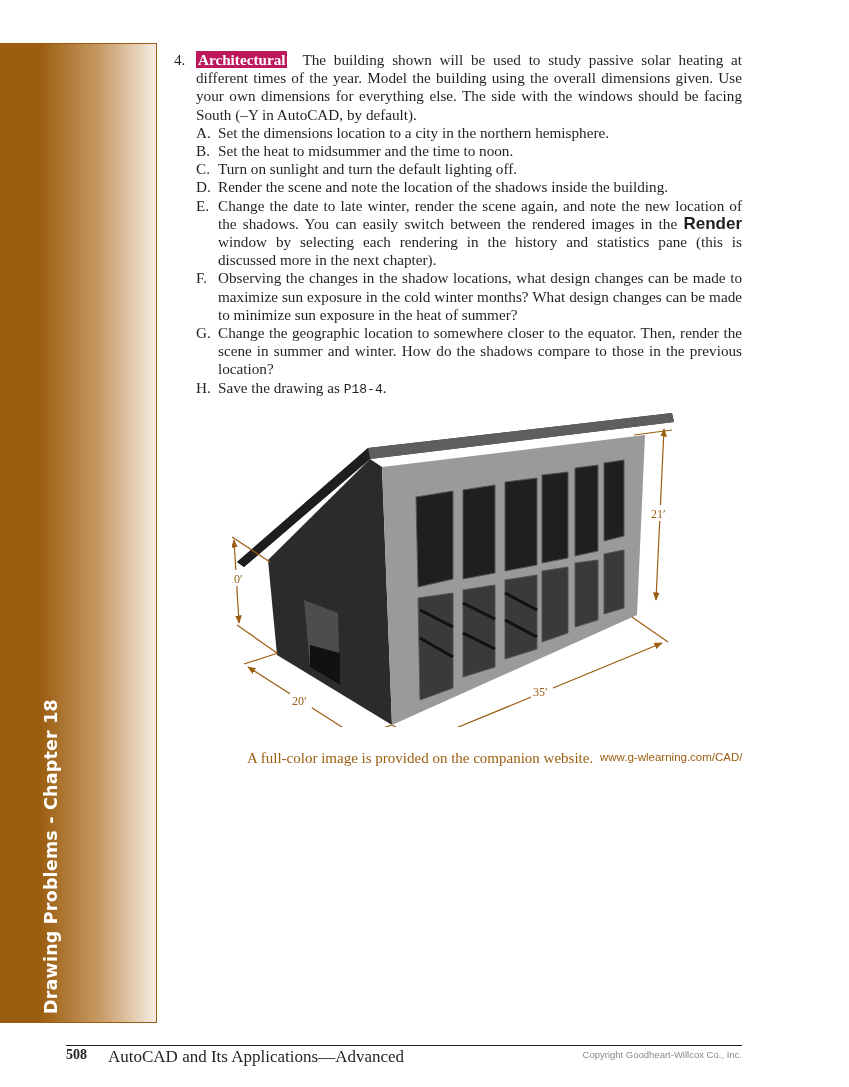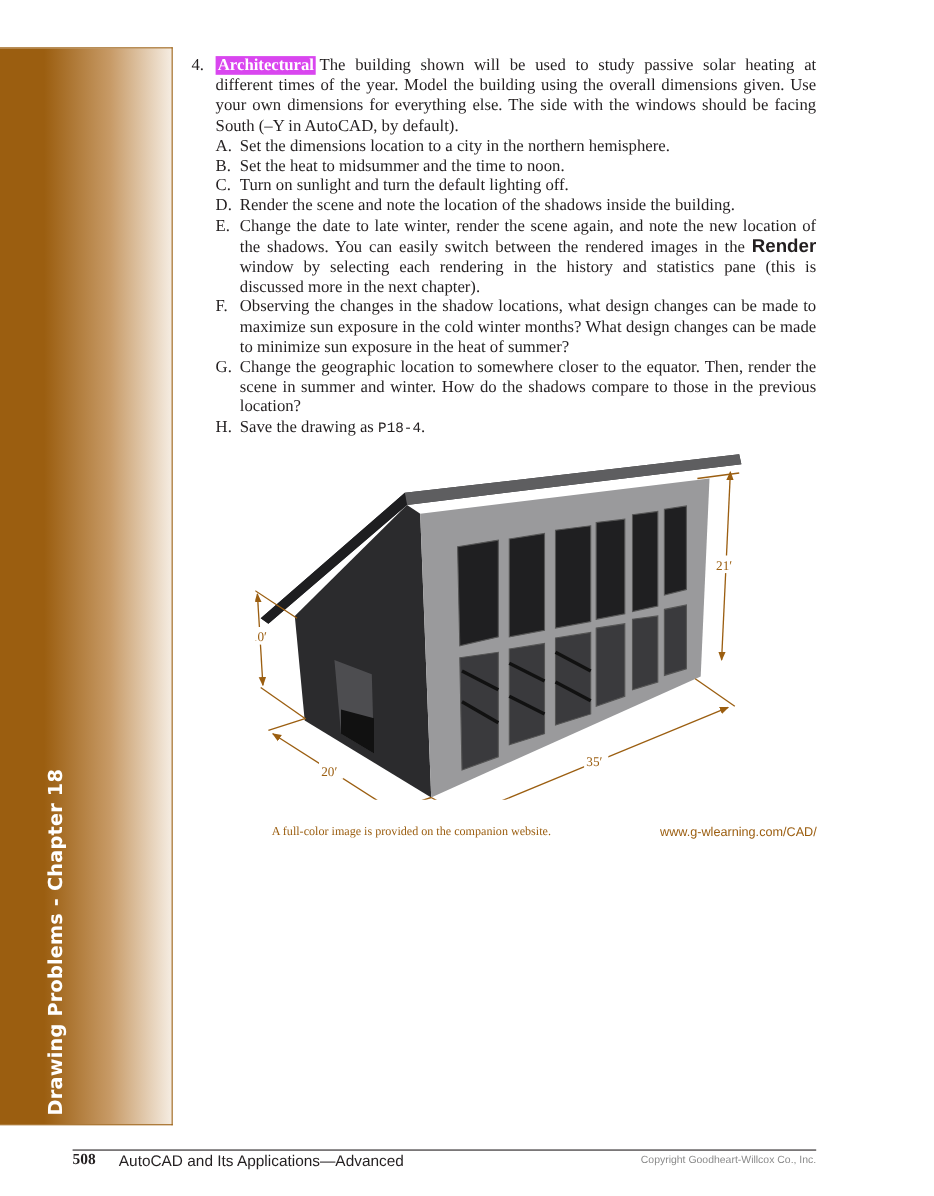--- a/index.html
+++ b/index.html
@@ -20,48 +20,48 @@
     font-weight: bold; font-size: 17.5px; letter-spacing: 0.2px;
   }
   .content {
     position: absolute; left: 174px; top: 51px; width: 568px;
     font-family: "Liberation Serif", serif; font-size: 15.2px; line-height: 18.2px;
   }
   .problem { display: flex; }
   .problem-num { width: 22px; flex: 0 0 22px; }
   .problem-body { flex: 1; text-align: justify; }
   .tag {
-    background: #d946ef; color: #ffffff; font-weight: bold; padding: 0 2px; margin-right: 3px;
+    background: #be185d; color: #ffffff; font-weight: bold; padding: 0 2px; margin-right: 15px;
   }
   .steps { margin: 0; padding: 0; list-style: none; }
   .step { display: flex; text-align: justify; }
   .step-letter { width: 22px; flex: 0 0 22px; }
   .step-text { flex: 1; }
   .sans-bold { font-family: "Liberation Sans", sans-serif; font-weight: bold; font-size: 17px; }
   .sans { font-family: Liberation Mono, monospace; font-size: 13px; }
   .figure {
     position: absolute; left: 232px; top: 405px; width: 446px; height: 322px;
   }
   .caption {
     position: absolute; left: 247px; top: 750px; font-family: "Liberation Serif", serif;
-    font-size: 11px; color: #9b5e10;
+    font-size: 15px; color: #9b5e10;
   }
   .caption-url {
     position: absolute; left: 600px; top: 751px; font-family: "Liberation Sans", sans-serif;
     font-size: 11.5px; color: #9b5e10; text-align: center;
   }
   .footer-rule {
     position: absolute; left: 66px; top: 1045px; width: 676px; height: 1px; background: #231f20;
   }
   .page-num {
     position: absolute; left: 66px; top: 1047px; font-family: "Liberation Serif", serif;
     font-weight: bold; font-size: 14px;
   }
   .book-title {
-    position: absolute; left: 108px; top: 1047px; font-family: Liberation Sans, sans-serif; font-size: 14px;
+    position: absolute; left: 108px; top: 1047px; font-family: Liberation Serif, serif; font-size: 17px;
   }
   .copyright {
     position: absolute; right: 107px; top: 1049px; font-family: "Liberation Sans", sans-serif;
     font-size: 9.5px; color: #8a8a8a;
   }
   .dim { font-family: "Liberation Serif", serif; font-size: 12px; fill: #9b5e10; }
 </style>
 </head>
 <body>
 

